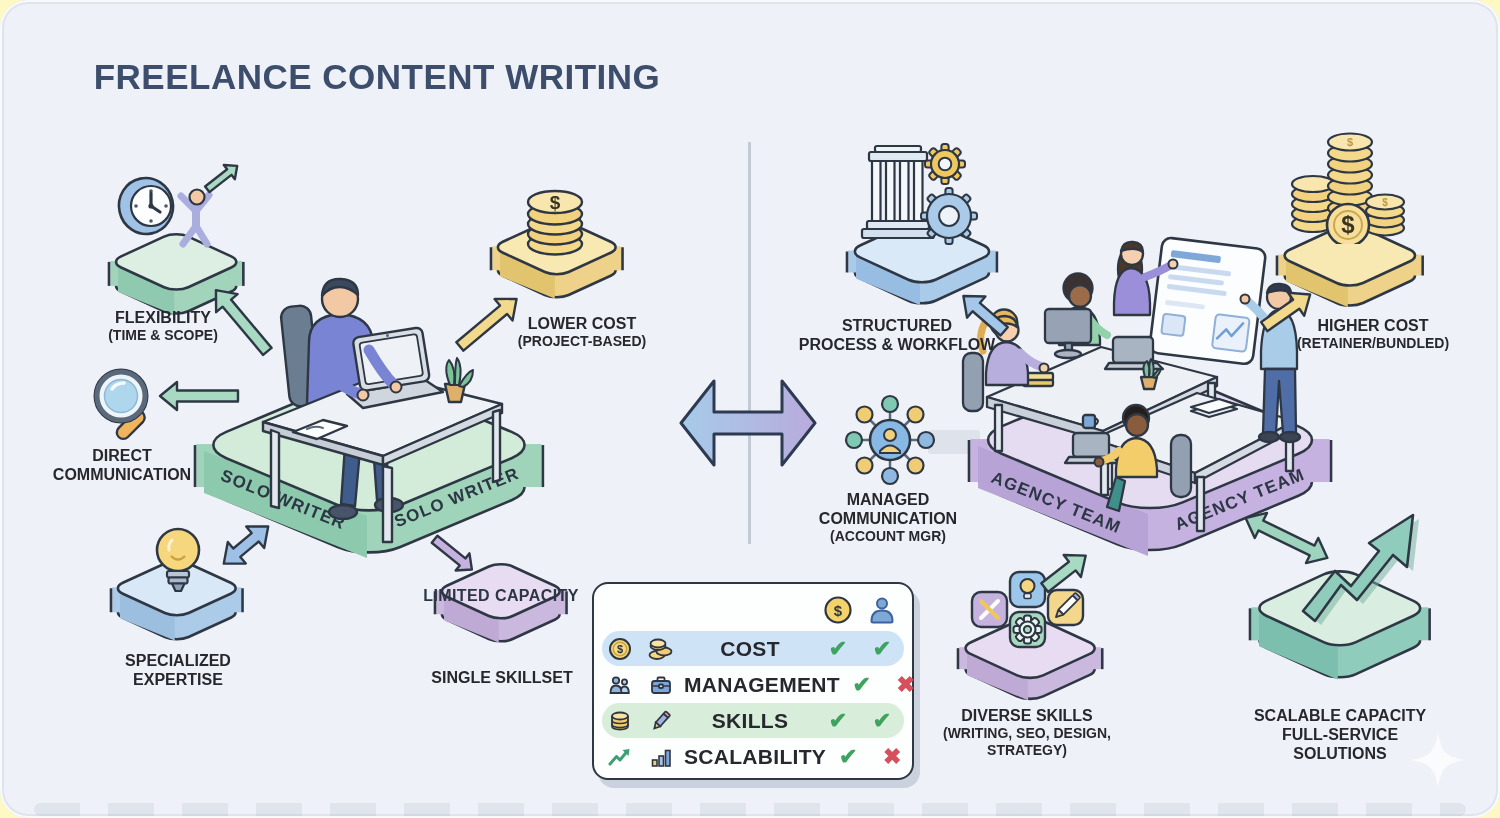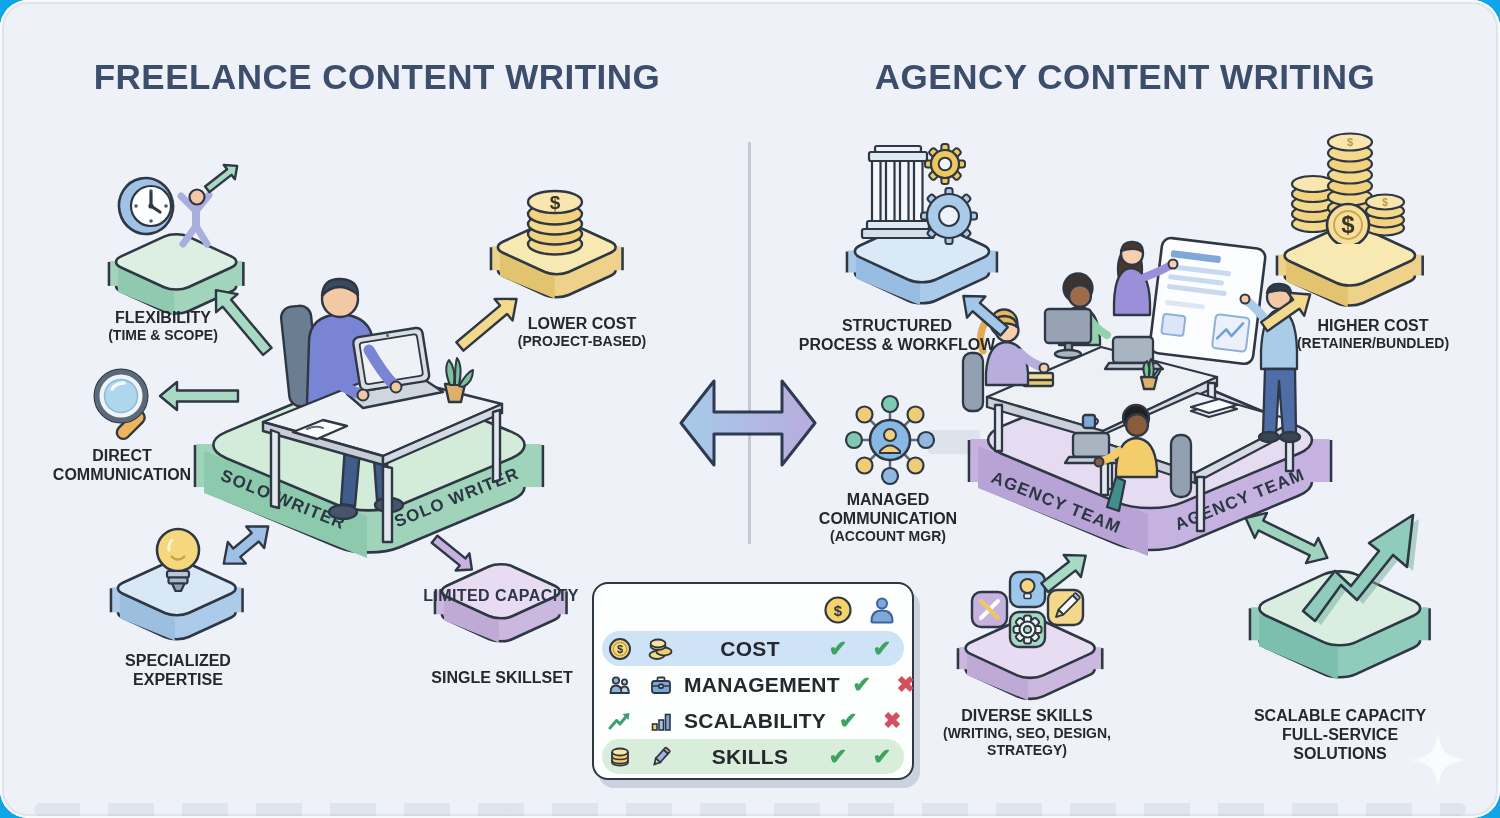--- a/index.html
+++ b/index.html
@@ -1,16 +1,16 @@
 <!DOCTYPE html>
 <html><head>
 <meta charset="utf-8">
 <style>
   html,body{margin:0;padding:0;background:#d8dde5;font-family:"Liberation Sans",sans-serif;}
-  #stage{position:relative;width:1500px;height:818px;background:#0ea5e9;overflow:hidden;}
+  #stage{position:relative;width:1500px;height:818px;background:#fef9c3;overflow:hidden;}
   #card{position:absolute;inset:0;background:#eef1f7;border-radius:28px;box-shadow:inset 0 0 0 2px #f8fafc, inset 0 0 0 4px #dfe4ec;}
   .title{position:absolute;transform:translateX(-50%);font-size:35px;font-weight:700;color:#3d4e6d;letter-spacing:.5px;white-space:nowrap;}
   .cap{position:absolute;transform:translateX(-50%);text-align:center;color:#26282d;font-weight:700;font-size:16px;line-height:1.2;white-space:nowrap;z-index:6;}
   .cap span{display:block;}
   .cap .sm{font-size:14px;}
   .plat{position:absolute;z-index:3;}
   .icon-el{position:absolute;z-index:4;}
   .arrow{position:absolute;width:0;height:0;z-index:5;}
   .arrow svg{overflow:visible;}
   .plat-text{position:absolute;z-index:4;font-weight:700;color:#2c3644;font-size:17px;letter-spacing:1.2px;white-space:nowrap;}
@@ -38,21 +38,20 @@
 </head>
 <body>
 
 <div id="stage">
   <div id="card"></div>
   <div id="divider"></div>
   <div id="hub-connector"></div>
   <div id="bottom-blur"></div>
 
   <div class="title" style="left:377px;top:57px">FREELANCE CONTENT WRITING</div>
-  <div class="title" style="left:1125px;top:57px">AGENCY CONTENT WRITING</div>
 
   <div class="plat" style="left: 101.825px; top: 224.099px; width: 148.35px; height: 99.8011px;"><svg width="148.35028842544403" height="99.80113267570425" viewBox="-74.17514421272202 -37.900566337852126 148.35028842544403 99.80113267570425">
     <g stroke="#2e3744" stroke-width="2.6" stroke-linejoin="round">
       <rect x="-47.5" y="-47.5" width="95" height="95" rx="17.099999999999998" fill="#a2d3bb" transform="translate(0,24) scale(1,0.46) rotate(45)" vector-effect="non-scaling-stroke"></rect>
       <rect x="-65.87514421272202" y="-1" width="131.75028842544404" height="25" fill="#a2d3bb" stroke="none"></rect>
       <path d="M -58.17514421272202 6 L -2 28.90056633785213 L -2 52.900566337852126 L -58.17514421272202 30 Z" fill="#8fc9b0" stroke="none"></path>
       <line x1="-67.17514421272202" y1="0" x2="-67.17514421272202" y2="24"></line>
           <line x1="67.17514421272202" y1="0" x2="67.17514421272202" y2="24"></line>
       <rect x="-47.5" y="-47.5" width="95" height="95" rx="17.099999999999998" fill="#ddeee2" transform="scale(1,0.46) rotate(45)" vector-effect="non-scaling-stroke"></rect>
     </g>
@@ -641,40 +640,20 @@
               <rect x="3" y="8" width="18" height="12" rx="2.5" fill="#7ba6dc"></rect>
               <path d="M3 13 L21 13" stroke-width="1.5"></path>
               <rect x="10" y="11.5" width="4" height="3.5" rx="1" fill="#dce8f6"></rect>
             </g>
           </svg>
       </span>
       <span class="t-label">MANAGEMENT</span>
       <span class="t-mark" data-mark="check"></span>
       <span class="t-mark" data-mark="cross"></span>
     </div>
-    <div class="t-grid t-row">
-      <span class="t-icon">
-        <svg width="26" height="24" viewBox="0 0 26 24">
-            <path d="M3 19 L9.5 11.5 L13 15 L20 6.5" fill="none" stroke="#3f9f74" stroke-width="3" stroke-linecap="round" stroke-linejoin="round"></path>
-            <path d="M15.5 5 L22.5 4 L21.5 11 Z" fill="#3f9f74"></path>
-          </svg>
-      </span>
-      <span class="t-icon">
-        <svg width="24" height="24" viewBox="0 0 24 24">
-            <g stroke="#2f3640" stroke-width="1.6">
-              <rect x="3.5" y="15" width="4.5" height="6" fill="#f0d06e"></rect>
-              <rect x="10" y="11" width="4.5" height="10" fill="#9fc4e8"></rect>
-              <rect x="16.5" y="5.5" width="4.5" height="15.5" fill="#7ba6dc"></rect>
-            </g>
-          </svg>
-      </span>
-      <span class="t-label">SCALABILITY</span>
-      <span class="t-mark" data-mark="check"></span>
-      <span class="t-mark" data-mark="cross"></span>
-    </div>
     <div class="t-grid t-row hl-green">
       <span class="t-icon">
         <svg width="24" height="24" viewBox="0 0 24 24">
             <g stroke="#2f3640" stroke-width="1.8">
               <path d="M4 7 L4 17 Q4 20.5 12 20.5 Q20 20.5 20 17 L20 7" fill="#f2cd6e"></path>
               <path d="M4 11 Q4 14.5 12 14.5 Q20 14.5 20 11" fill="none" stroke-width="1.4"></path>
               <path d="M4 15 Q4 18.5 12 18.5 Q20 18.5 20 15" fill="none" stroke-width="1.4"></path>
               <ellipse cx="12" cy="7" rx="8" ry="3.5" fill="#f9e3a0"></ellipse>
             </g>
           </svg>
@@ -686,18 +665,38 @@
               <rect x="9" y="5" width="6" height="11.5" fill="#9fb2e0"></rect>
               <path d="M9 16.5 L15 16.5 L12 22 Z" fill="#f0cf96"></path>
               <path d="M10.8 19.8 L13.2 19.8 L12 22 Z" fill="#2f3640" stroke="none"></path>
             </g>
           </svg>
       </span>
       <span class="t-label">SKILLS</span>
       <span class="t-mark" data-mark="check"></span>
       <span class="t-mark" data-mark="check"></span>
     </div>
+    <div class="t-grid t-row">
+      <span class="t-icon">
+        <svg width="26" height="24" viewBox="0 0 26 24">
+            <path d="M3 19 L9.5 11.5 L13 15 L20 6.5" fill="none" stroke="#3f9f74" stroke-width="3" stroke-linecap="round" stroke-linejoin="round"></path>
+            <path d="M15.5 5 L22.5 4 L21.5 11 Z" fill="#3f9f74"></path>
+          </svg>
+      </span>
+      <span class="t-icon">
+        <svg width="24" height="24" viewBox="0 0 24 24">
+            <g stroke="#2f3640" stroke-width="1.6">
+              <rect x="3.5" y="15" width="4.5" height="6" fill="#f0d06e"></rect>
+              <rect x="10" y="11" width="4.5" height="10" fill="#9fc4e8"></rect>
+              <rect x="16.5" y="5.5" width="4.5" height="15.5" fill="#7ba6dc"></rect>
+            </g>
+          </svg>
+      </span>
+      <span class="t-label">SCALABILITY</span>
+      <span class="t-mark" data-mark="check"></span>
+      <span class="t-mark" data-mark="cross"></span>
+    </div>
   </div>
 
   <svg id="sparkle" width="60" height="60" viewBox="0 0 60 60">
     <path d="M30 2 C33 22 38 27 58 30 C38 33 33 38 30 58 C27 38 22 33 2 30 C22 27 27 22 30 2 Z" fill="#ffffff"></path>
   </svg>
 </div>
 
 </body></html>

